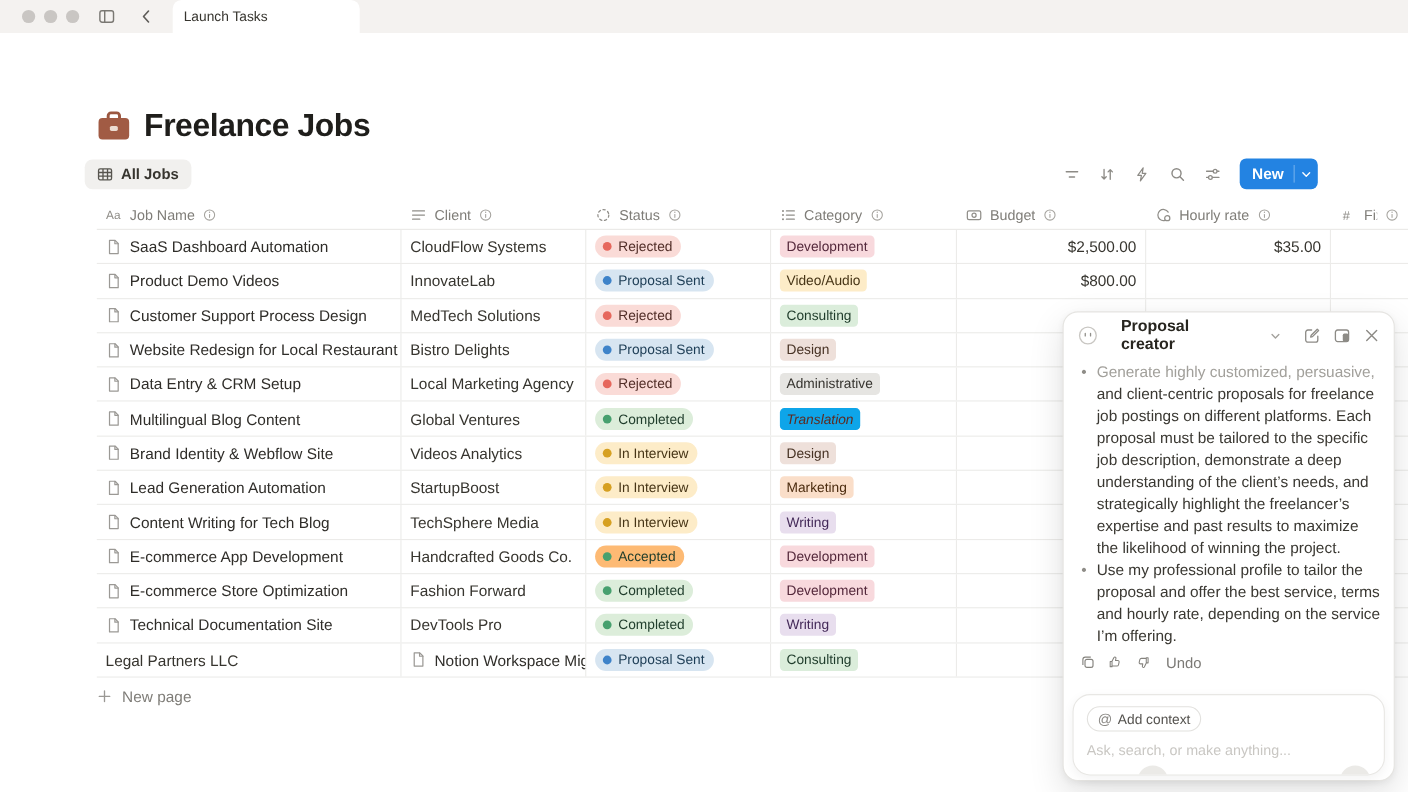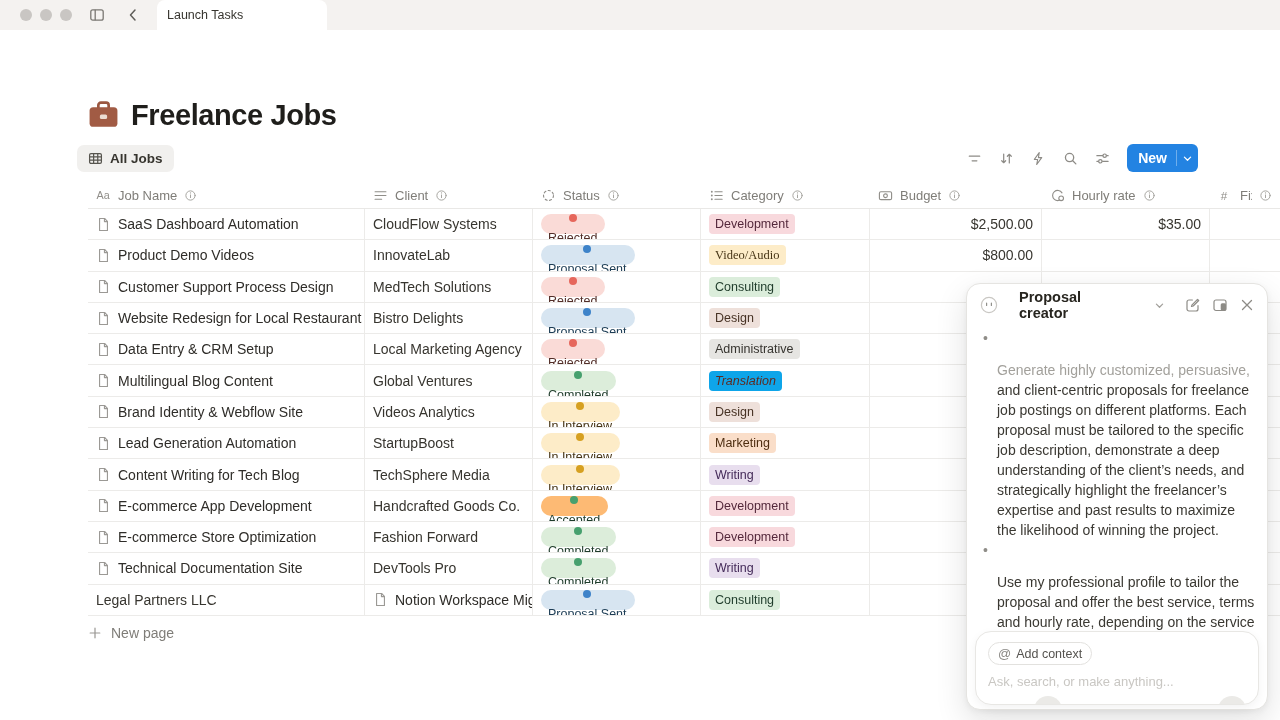--- a/index.html
+++ b/index.html
@@ -49,21 +49,21 @@
   .info-icon svg { width:13px; height:13px; }
 
   .trow { height:31.3px; border-bottom:1px solid #ecebe9; }
   .td { display:flex; align-items:center; padding:0 8px; border-right:1px solid #ecebe9; font-size:14px; overflow:hidden; white-space:nowrap; }
   .td:last-child { border-right:none; }
   .td.name { gap:7px; font-weight:500; color:#2f2d29; }
   .page-icon { width:15px; height:15px; color:#9b9995; flex:none; }
   .page-icon svg { width:15px; height:15px; }
   .td.num { justify-content:flex-end; color:#37352f; }
 
-  .status-pill { display:inline-flex; align-items:center; gap:6px; height:20px; padding:0 8px 0 7px; border-radius:10px; font-size:12.5px; line-height:20px;flex-direction:column; }
+  .status-pill { display:inline-flex; align-items:center; gap:6px; height:20px; padding:0 8px 0 7px; border-radius:10px; font-size:12.5px; line-height:20px; }
   .status-dot { width:8px; height:8px; border-radius:50%; flex:none; }
   .cat-tag { display:inline-flex; align-items:center; height:20px; padding:0 6px; border-radius:4px; font-size:12.5px; line-height:20px; }
 
   .new-page { position:absolute; left:88px; top:622px; height:22px; display:flex; align-items:center; gap:9px; color:#7f7d78; font-size:14px; cursor:pointer; }
   .new-page .plus { width:14px; height:14px; color:#9a9894; }
   .new-page .plus svg { width:14px; height:14px; }
 
   
   .panel { position:absolute; left:966px; top:283px; width:302px; height:427px; background:#fff; border:1px solid #e5e4e1; border-radius:14px; box-shadow:0 12px 32px rgba(15,15,15,.12), 0 2px 6px rgba(15,15,15,.05); z-index:5; }
   .panel-header { display:flex; align-items:center; height:36px; padding:6px 12px 0 12px; gap:20px; }
@@ -72,21 +72,21 @@
   .panel-title { font-size:14.5px; font-weight:600; color:#27251f; }
   .panel-chevron { width:11px; height:11px; color:#a3a19c; margin-left:2px; }
   .panel-chevron svg { width:11px; height:11px; }
   .panel-actions { margin-left:auto; display:flex; align-items:center; gap:11px; color:#8d8b86; }
   .panel-actions .pa-btn { width:16px; height:16px; }
   .panel-actions svg { width:16px; height:16px; }
 
   .panel-body { padding:8px 10px 0 14px; font-size:14px; line-height:20px; color:#3a3832; }
   .bullet { display:flex; }
   .bullet .marker { width:9px; flex:none; text-align:center; color:#8f8d88; }
-  .bullet .bullet-text { flex:1; padding-left:7px;margin-top:32px; }
+  .bullet .bullet-text { flex:1; padding-left:7px; }
   .gray-lead { color:#a2a09b; }
 
   .panel-footer { display:flex; align-items:flex-start; gap:11px; padding:7px 0 0 15px; color:#85837e; }
   .panel-footer .pf-icon { width:14px; height:14px; }
   .panel-footer .pf-icon svg { width:14px; height:14px; }
   .undo-label { font-size:13.5px; color:#7b7975; margin-left:3px; cursor:pointer; }
 
   .input-card { position:absolute; left:8px; right:8px; bottom:4px; height:74px; background:#fff; border:1px solid #e8e7e4; border-radius:16px; box-shadow:0 3px 10px rgba(15,15,15,.05); padding:10px 12px; overflow:hidden; }
   .context-pill { display:inline-flex; align-items:center; gap:5px; height:23px; padding:0 9px; border:1px solid #e2e1de; border-radius:12px; font-size:12.5px; color:#55534f; background:#fff; }
   .context-pill .at { color:#8a8884; font-size:13px; }
@@ -335,21 +335,21 @@
           <span>Product Demo Videos</span>
         </div>
         <div class="td">InnovateLab</div>
         <div class="td">
           <span class="status-pill" style="background: rgb(215, 229, 241); color: rgb(29, 61, 85);">
             <span class="status-dot" style="background: rgb(62, 131, 201);"></span>
             <span>Proposal Sent</span>
           </span>
         </div>
         <div class="td">
-          <span class="cat-tag" style="background: rgb(253, 236, 200); color: rgb(71, 53, 22); font-family: Liberation Serif, serif;">Video/Audio</span>
+          <span class="cat-tag" style="background: rgb(253, 236, 200); color: rgb(71, 53, 22);">Video/Audio</span>
         </div>
         <div class="td num">$800.00</div>
         <div class="td num"></div>
         <div class="td"></div>
       </div>
       <div class="trow">
         <div class="td name">
           <span class="page-icon">
             <svg viewBox="0 0 16 16" fill="none" stroke="currentColor" stroke-width="1.2" stroke-linecap="round" stroke-linejoin="round">
               <path d="M3.8 1.6h5.4l3 3.1v9.7H3.8z"></path>

